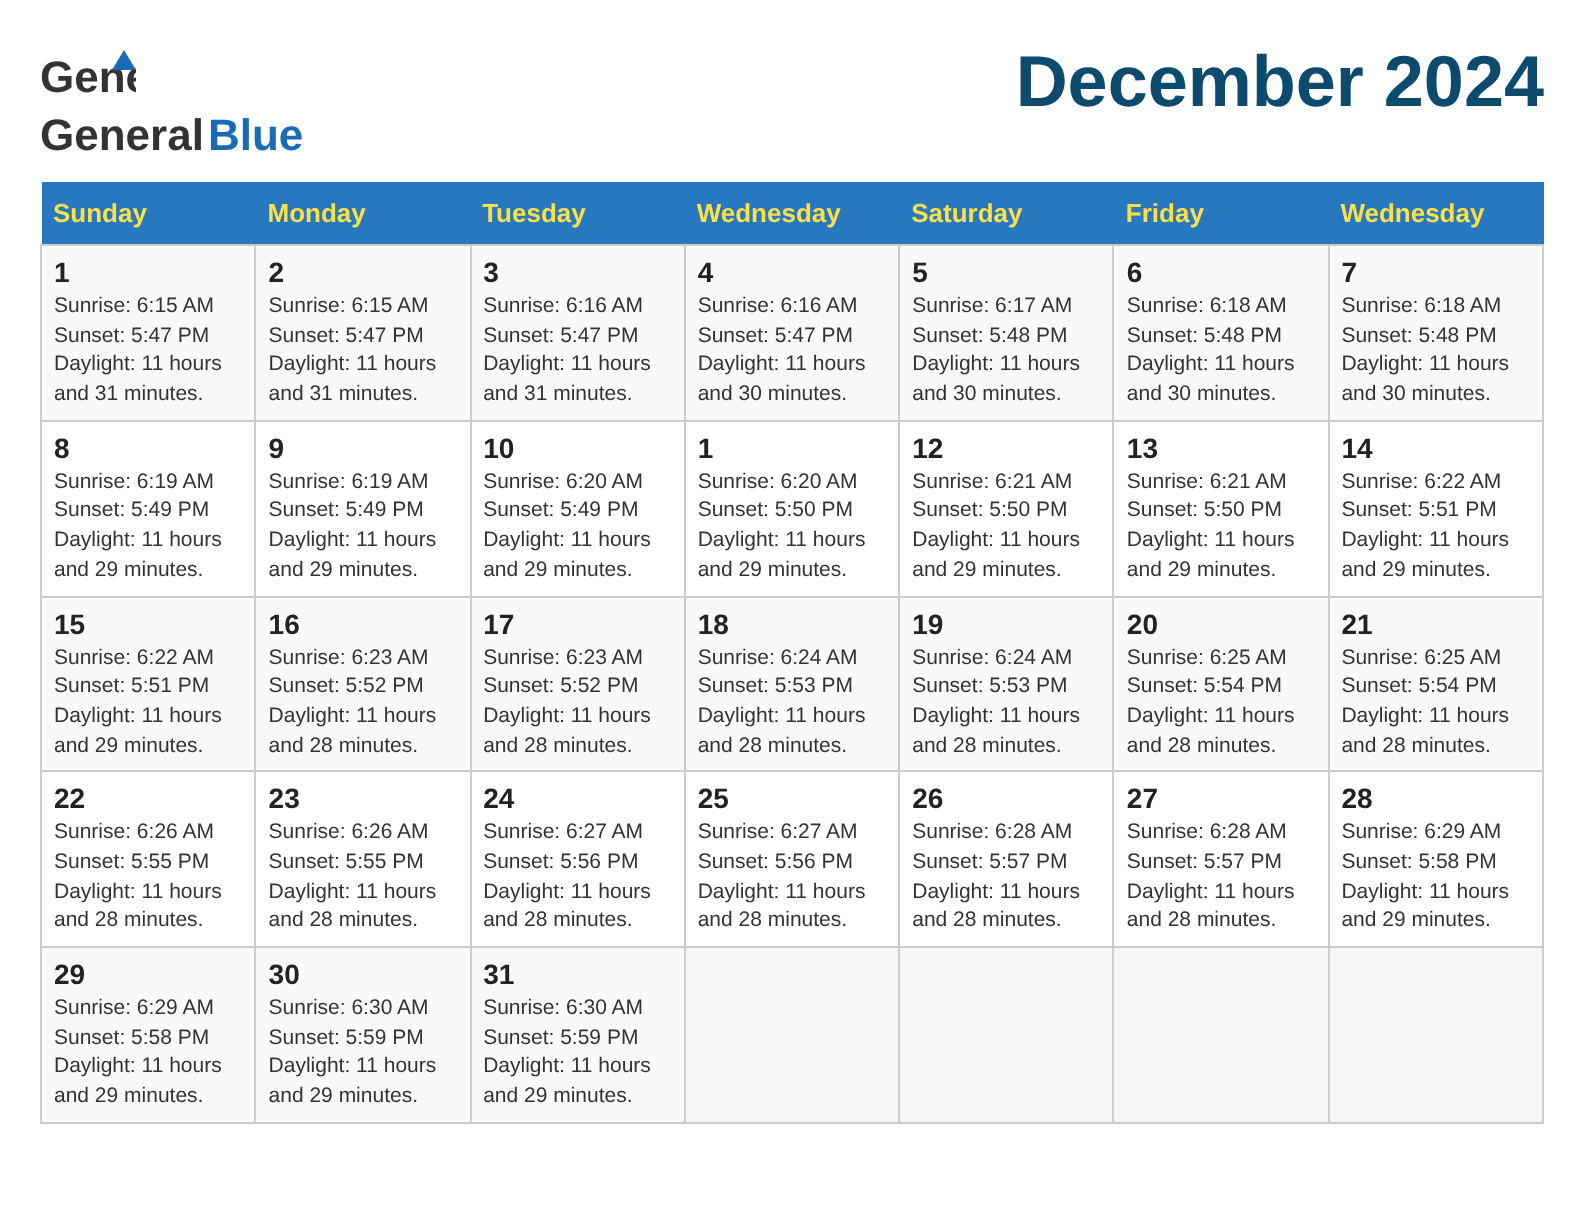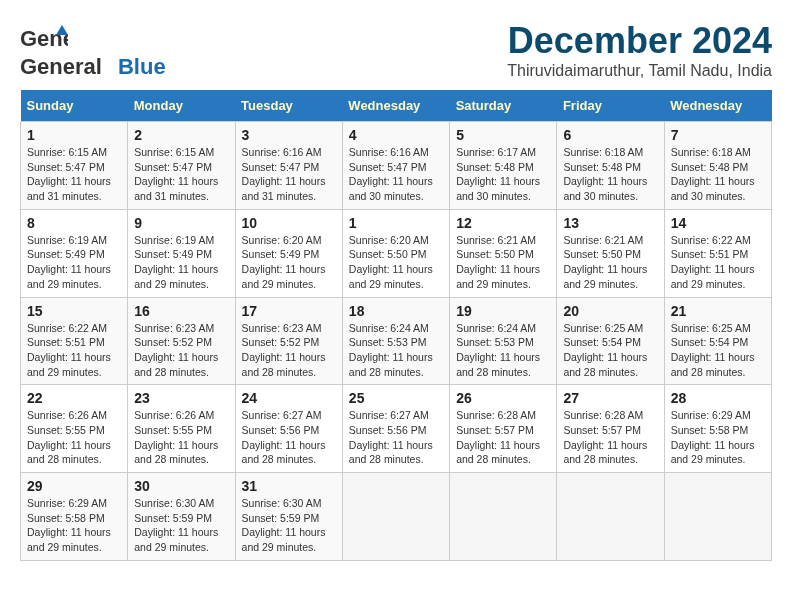--- a/index.html
+++ b/index.html
@@ -33,21 +33,21 @@
       font-size: 16px;
       color: #444;
     }
     table {
       width: 100%;
       border-collapse: collapse;
       font-size: 11px;
     }
     thead tr th {
       background-color: #2878c0;
-      color: #fef9c3;
+      color: #fde047;
       padding: 8px 6px;
       text-align: left;
       font-size: 13px;
       font-weight: bold;
     }
     tbody tr td {
       border: 1px solid #ccc;
       vertical-align: top;
       padding: 5px 6px;
       width: 14.28%;
@@ -86,26 +86,25 @@
     <div class="logo-wrapper">
       <div>
         <svg width="48" height="38" viewBox="0 0 48 38">
           <text x="0" y="26" font-size="22" font-weight="bold" fill="#333" font-family="Arial">General</text>
           <polygon points="42,5 48,15 36,15" fill="#1a6bb5"></polygon>
         </svg>
       </div>
     </div>
     <div style="display:flex; align-items:center; margin-top:-8px;">
       <span style="font-size:22px; font-weight:bold; color:#333; font-family:Arial;">General</span>
-      <span style="font-size:22px; font-weight:bold; color:#1a6bb5; font-family:Arial; margin-left:16px;">Blue</span>
+      <span style="font-size:22px; font-weight:bold; color:#1a6bb5; font-family:Arial; margin-left:2px;">Blue</span>
     </div>
   </div>
   <div class="title-section">
     <div class="month-title">December 2024</div>
-    <div class="location">Thiruvidaimaruthur, Tamil Nadu, India</div>
   </div>
 </div>
 
 <table>
   <thead>
     <tr>
       <th>Sunday</th>
       <th>Monday</th>
       <th>Tuesday</th>
       <th>Wednesday</th>

